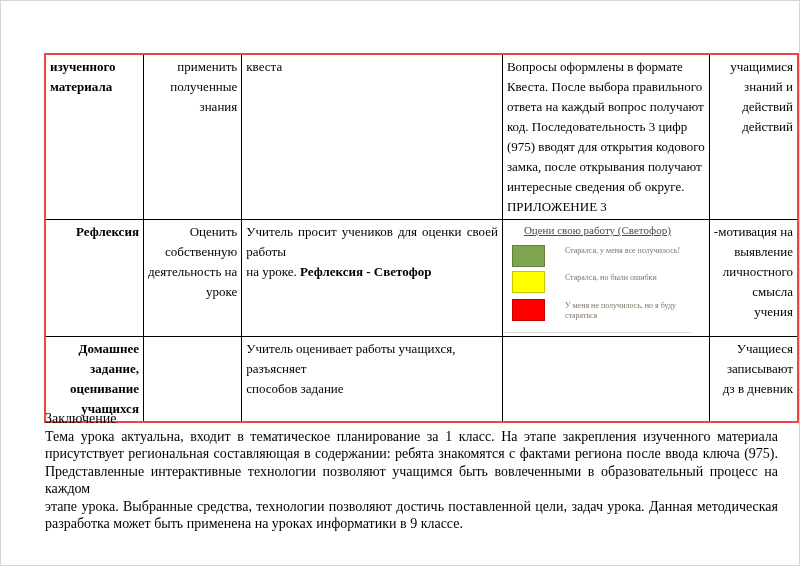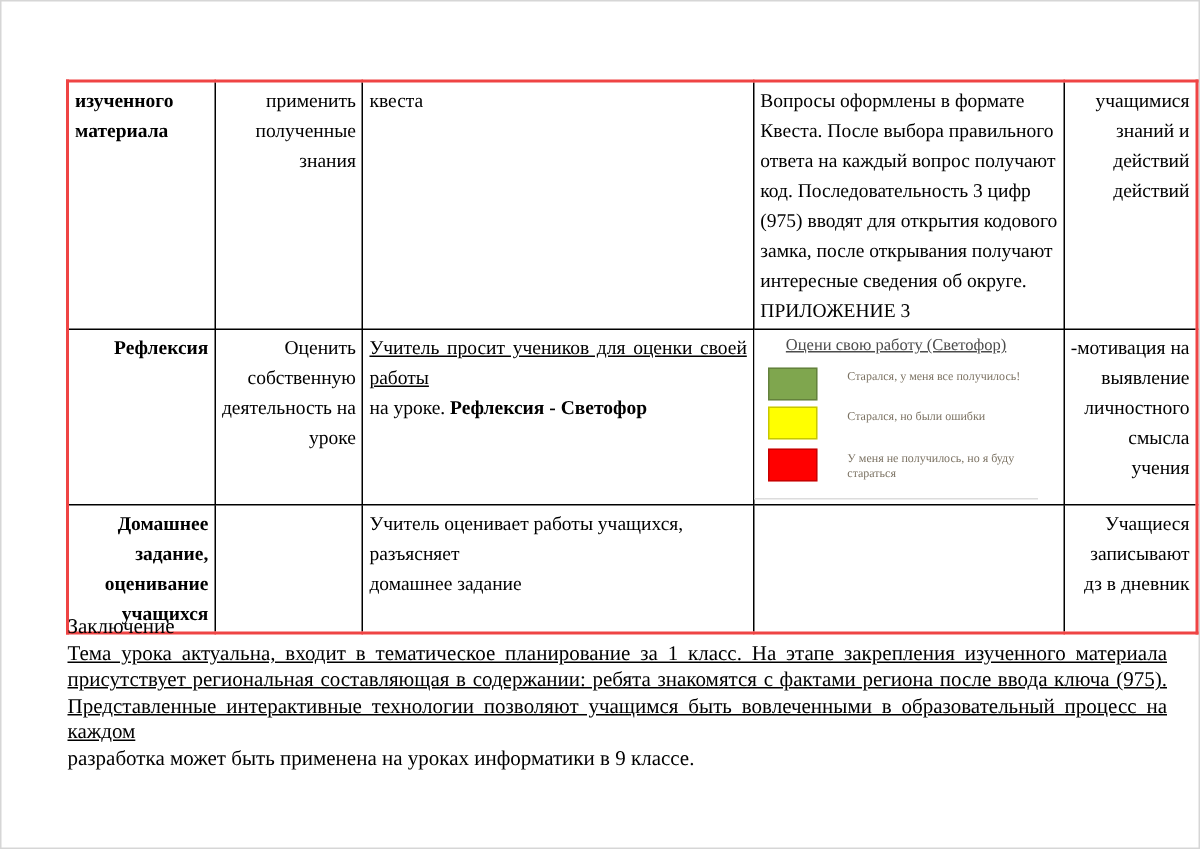--- a/index.html
+++ b/index.html
@@ -17,21 +17,21 @@
     border:2px solid #ef4444;
   }
   .plan td{
     border:1px solid #000;vertical-align:top;
     font-size:13px;line-height:20px;
     padding:2px 4px;overflow:hidden;
   }
   .plan td .ln > div{white-space:nowrap;}
   .tc{text-align:right;}
   .b{font-weight:bold;}
-  .jline{text-align:justify;text-align-last:justify;text-justify:inter-word;white-space:normal;text-decoration:underline;}
+  .jline{text-align:justify;text-align-last:justify;text-justify:inter-word;white-space:normal;}
   .imgcell{padding:0 !important;overflow:visible !important;}
 
   
   .tl{
     position:relative;width:189px;height:112px;background:#fff;
     border-bottom:1px solid #dcdcdc;
   }
   .tl-title{
     position:absolute;top:4px;left:0;width:100%;text-align:center;
     font-size:11px;line-height:13px;color:#4c4c4c;white-space:nowrap;text-decoration:underline;
@@ -143,36 +143,37 @@
             <div>Домашнее</div>
             <div>задание,</div>
             <div>оценивание</div>
             <div>учащихся</div>
           </div>
         </td>
     <td></td>
     <td>
           <div>
             <div>Учитель оценивает работы учащихся, разъясняет</div>
-            <div>домашнее задание</div>
+            <div>способов задание</div>
           </div>
         </td>
     <td></td>
     <td class="tc">
           <div class="ln">
             <div>Учащиеся</div>
             <div>записывают</div>
             <div>дз в дневник</div>
           </div>
         </td>
   </tr>
 </tbody>
   </table>
 
 <div class="conclusion">
   <div class="c-head">Заключение</div>
   <div class="c-body">
       <div class="jline">Тема урока актуальна, входит в тематическое планирование за 1 класс. На этапе закрепления изученного материала</div>
       <div class="jline">присутствует региональная составляющая в содержании: ребята знакомятся с фактами региона после ввода ключа (975).</div>
       <div class="jline">Представленные интерактивные технологии позволяют учащимся быть вовлеченными в образовательный процесс на каждом</div>
+      <div class="jline">этапе урока. Выбранные средства, технологии позволяют достичь поставленной цели, задач урока. Данная методическая</div>
       <div>разработка может быть применена на уроках информатики в 9 классе.</div>
     </div>
 </div>
 
 </body></html>

